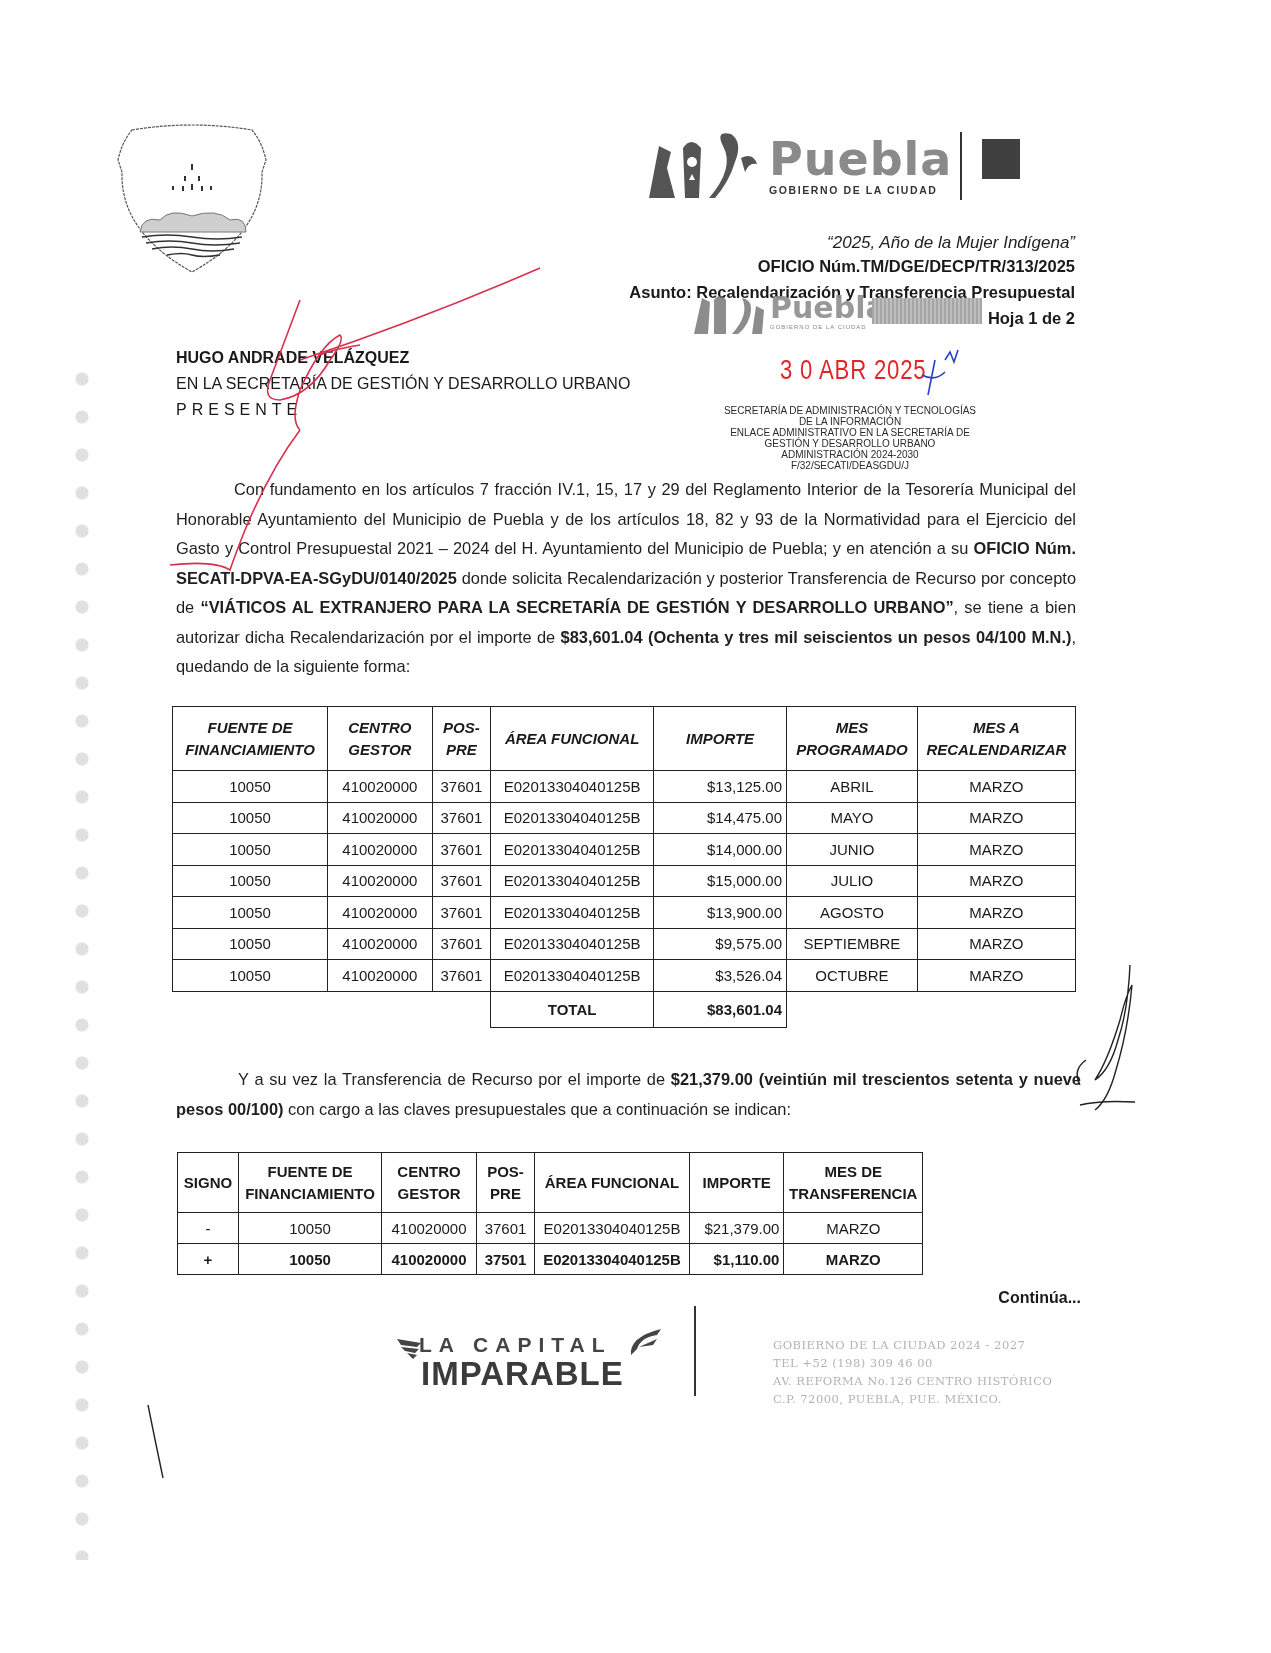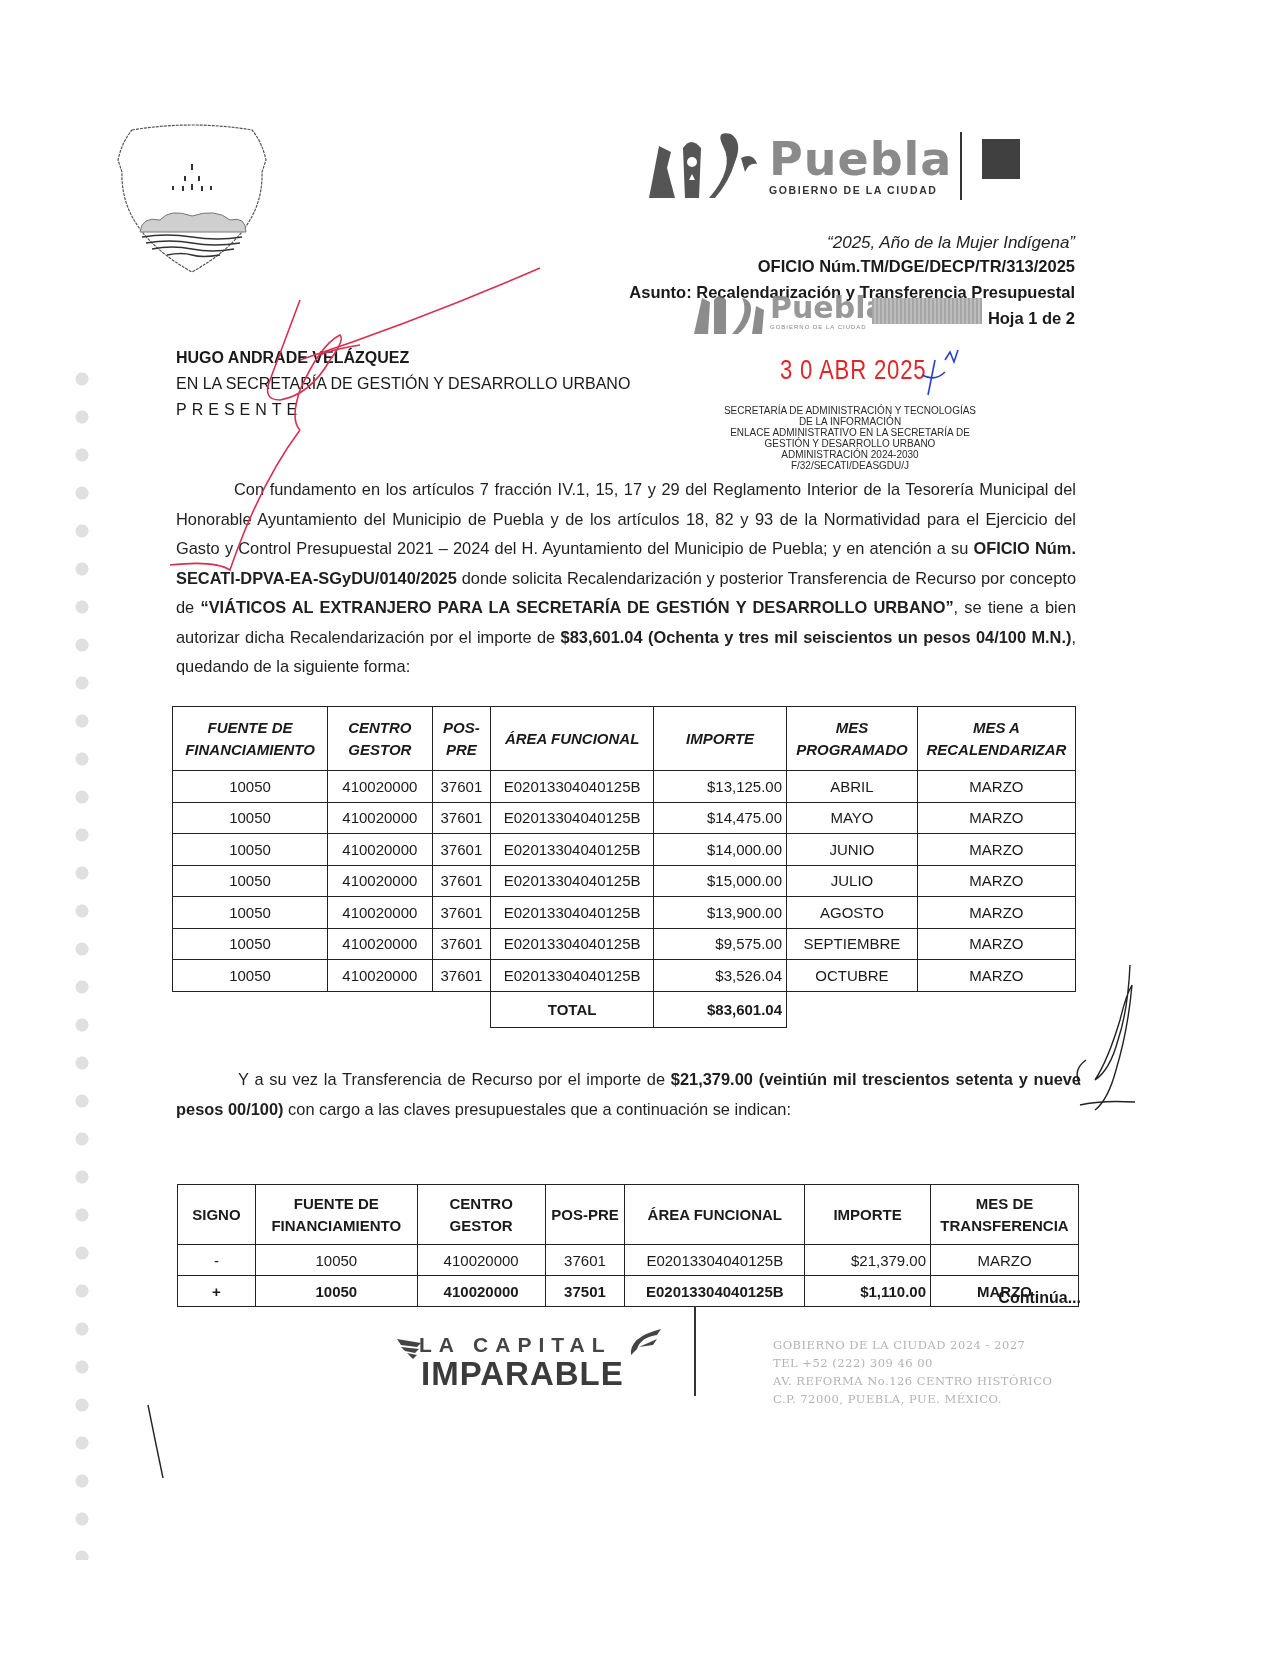--- a/index.html
+++ b/index.html
@@ -61,21 +61,21 @@
   .t1 td { height: 31.5px; padding: 0 4px; }
   .t1 td.money { text-align: right; }
   .t1 .total-row td.blank { border: none; }
   .t1 .total-row td.tlabel { font-weight: bold; height: 36px; }
   .t1 .total-row td.tval { font-weight: bold; text-align: right; }
 
   .para2 { left: 176px; top: 1064px; width: 905px; font-size: 16.4px; line-height: 30px; text-align: justify; color: #1f1f1f; }
   .para2 .indent { display: inline-block; width: 62px; }
 
   
-  .t2 { position: absolute; left: 177px; top: 1184px; width: 902px; }
+  .t2 { position: absolute; left: 177px; top: 1152px; width: 746px; }
   .t2 th, .t2 td { border: 1.6px solid #222; text-align: center; }
   .t2 th { font-weight: bold; height: 60px; padding: 2px 3px; line-height: 22px; font-size: 15px; }
   .t2 td { height: 31px; padding: 0 4px; }
   .t2 td.money { text-align: right; }
   .t2 tr.bold td { font-weight: bold; }
 
   .continua { right: 190px; top: 1289px; font-size: 16px; font-weight: bold; color: #1a1a1a; }
 
   
   .footer-logo { left: 395px; top: 1333px; width: 280px; height: 62px; }
@@ -323,21 +323,21 @@
   </svg>
   <svg class="abs" style="left:232px;top:-6px" width="36" height="30" viewBox="0 0 36 30">
     <path d="M4 28 Q2 10 34 2 L30 8 Q14 10 10 22Z M12 20 L30 12 L26 18Z" fill="#444"></path>
   </svg>
   <div class="lc">LA CAPITAL</div>
   <div class="imp">IMPARABLE</div>
 </div>
 <div class="abs footer-divider"></div>
 <div class="abs footer-addr">
   <div>GOBIERNO DE LA CIUDAD 2024 - 2027</div>
-  <div>TEL +52 (222) 309 46 00</div>
+  <div>TEL +52 (198) 309 46 00</div>
   <div>AV. REFORMA No.126 CENTRO HISTÓRICO</div>
   <div>C.P. 72000, PUEBLA, PUE. MÉXICO.</div>
 </div>
 
 <svg class="ink" viewBox="0 0 1271 1653">
 
   <g fill="none" stroke="#d8304e" stroke-width="1.6">
     <path d="M300 300 Q285 340 270 380 Q262 400 280 400 Q310 395 330 360 Q345 340 340 335 Q320 345 300 390 Q290 420 300 430"></path>
     <path d="M300 360 Q420 320 540 268"></path>
     <path d="M300 430 Q270 470 245 530 Q235 555 230 570 Q215 560 170 565"></path>

